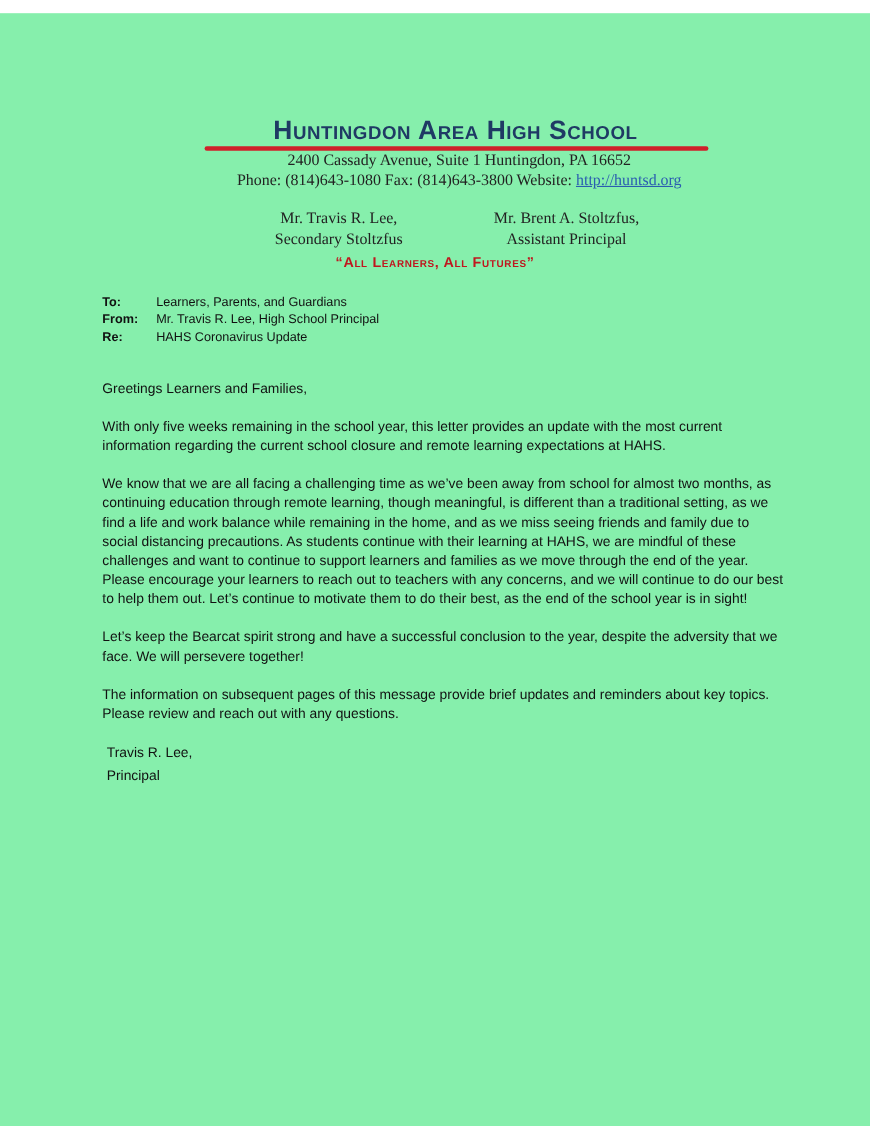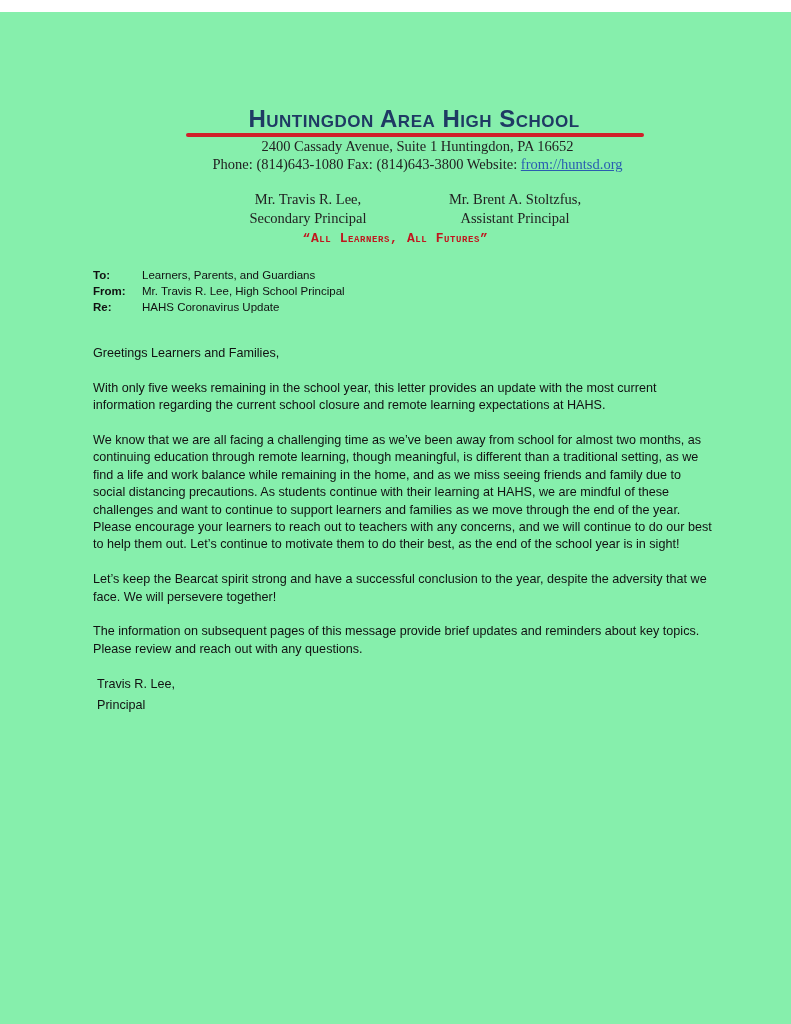--- a/index.html
+++ b/index.html
@@ -26,48 +26,48 @@
   .contact a { color: #2a5db0; text-decoration: underline; }
 
   .principals { position: absolute; top: 178px; left: 0; width: 791px; }
   .principal { position: absolute; text-align: center;
     font-family: "Liberation Serif", serif; font-size: 14.5px; color: #222; line-height: 19px; }
   .principal.left { left: 228px; width: 160px; text-align: center; }
   .principal.right { left: 430px; width: 170px; }
 
   .motto {
     position: absolute; top: 219px; left: 0; width: 791px; text-align: center;
-    font-family: Liberation Mono, monospace; font-weight: bold; font-variant: small-caps;
+    font-family: Liberation Sans, sans-serif; font-weight: bold; font-variant: small-caps;
     color: #c0161e; font-size: 13px; letter-spacing: 0.6px;
   }
 
   .memo { position: absolute; left: 93px; top: 255px; font-family: "Liberation Sans", sans-serif; font-size: 11.5px; color: #111; }
   .memo-row { height: 16px; line-height: 16px; white-space: nowrap; }
   .memo-label { display: inline-block; width: 49px; font-weight: bold; }
 
   .body { position: absolute; left: 93px; top: 333px; width: 620px;
     font-family: "Liberation Sans", sans-serif; font-size: 12.6px; color: #111; line-height: 17.4px; }
   .body p { margin: 0 0 17.4px 0; }
   .sig p { margin: 4px; }
 </style>
 </head>
 <body>
 
 <div class="page">
   <div class="letterhead">
     <div class="school-name">Huntingdon Area High School</div>
     <div class="underline"></div>
     <div class="address">2400 Cassady Avenue, Suite 1  Huntingdon, PA  16652</div>
-    <div class="contact"><span>Phone: (814)643-1080  Fax: (814)643-3800  Website: </span><a>from://huntsd.org</a></div>
+    <div class="contact"><span>Phone: (814)643-1080  Fax: (814)643-3800  Website: </span><a>http://huntsd.org</a></div>
   </div>
 
   <div class="principals">
     <div class="principal left">
       <div>Mr. Travis R. Lee,</div>
-      <div>Secondary Principal</div>
+      <div>Secondary Stoltzfus</div>
     </div>
     <div class="principal right">
       <div>Mr. Brent A. Stoltzfus,</div>
       <div>Assistant Principal</div>
     </div>
   </div>
 
   <div class="motto">“All Learners, All Futures”</div>
 
   <div class="memo">

